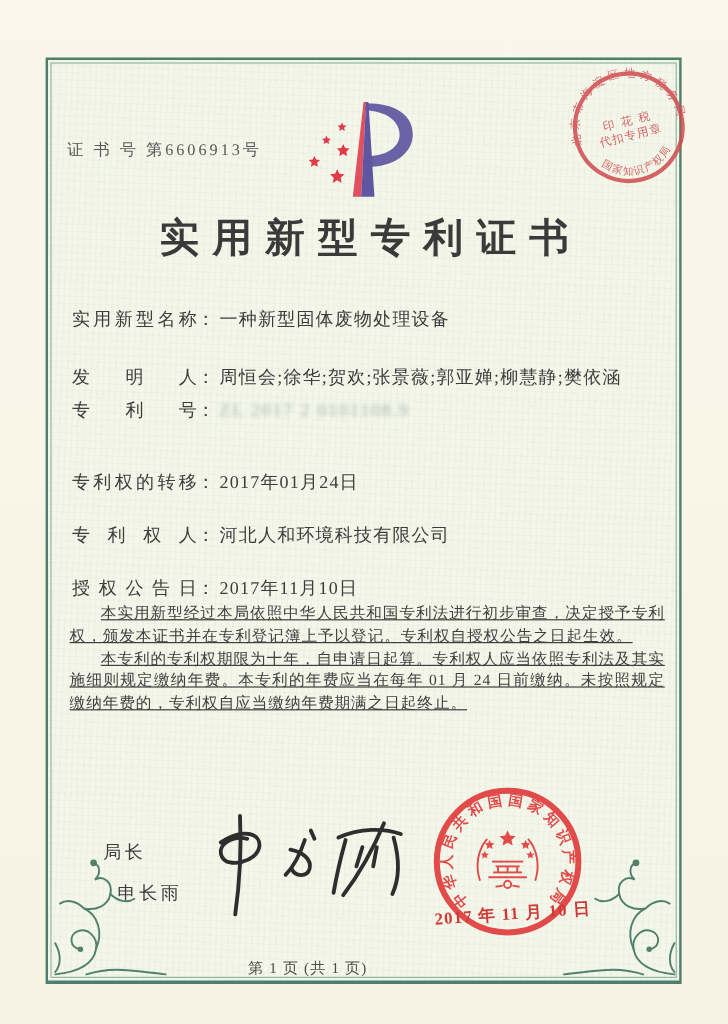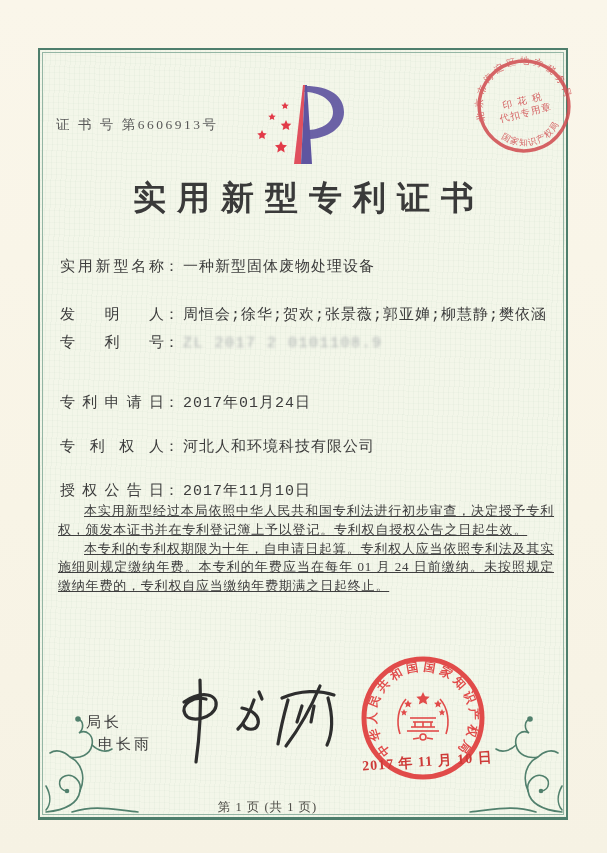--- a/index.html
+++ b/index.html
@@ -38,43 +38,43 @@
   .title{
     position:absolute; left:0; top:176px; width:607px;
     text-align:center; font-size:33px; font-weight:600; color:#3a3a3a;
     letter-spacing:11px; text-indent:11px;
   }
   .fields{ position:absolute; left:60px; top:257px; width:492px; }
   .field-row{ position:absolute; left:0; width:492px; white-space:nowrap;
     font-size:15px; color:#3c3c3c; }
   .field-label{ display:inline-block; width:104px; text-align:justify; text-align-last:justify; }
   .field-colon{ display:inline-block; margin-right:4px; }
-  .field-value{ letter-spacing:1px;font-family:Liberation Mono, monospace; }
+  .field-value{ letter-spacing:1px; }
   .row-0{ top:0; } .row-1{ top:48px; } .row-2{ top:76px; }
   .row-3{ top:136px; } .row-4{ top:180px; } .row-5{ top:224px; }
   .blurred{ filter:blur(1.7px); opacity:.5; color:#6d7280; letter-spacing:1.5px; }
   .paras{
     position:absolute; left:58px; top:502px; width:496px;
     font-size:13px; line-height:18.8px; color:#3f3f3f;
     text-align:justify; letter-spacing:.8px;
   }
   .paras p{ text-indent:2em;text-decoration:underline; }
   .sig-title{ position:absolute; left:86px; top:701px; font-size:15px;
-    letter-spacing:3px; color:#3c3c3c;margin-top:12px; }
+    letter-spacing:3px; color:#3c3c3c; }
   .sig-name{ position:absolute; left:98px; top:735px; font-size:15px;
     letter-spacing:3px; color:#3c3c3c; }
   .sig-script{ position:absolute; left:162px; top:672px; width:190px; height:100px; }
   .seal{ position:absolute; left:357px; top:652px; width:132px; height:132px; opacity:.92; }
   .seal-date{
     position:absolute; left:362px; top:753px; width:130px;
     font-size:14px; font-weight:bold; color:#ce3a38; letter-spacing:1px;
     transform:rotate(-4deg); white-space:nowrap;
   }
   .footer{
-    position:absolute; left:12px; top:799px; width:511px; text-align:center;
+    position:absolute; left:1px; top:799px; width:511px; text-align:center;
     font-size:12.5px; color:#4c4c46; letter-spacing:1px;
   }
   .flourish{ position:absolute; width:100px; height:122px; }
   .flourish-left{ left:42px; top:694px; }
   .flourish-right{ right:41px; top:694px; transform:scaleX(-1); }
   svg text{ font-family:"Liberation Serif","DejaVu Serif",serif; }
 </style>
 </head>
 <body>
 
@@ -122,21 +122,21 @@
     <div class="field-row row-0">
       <span class="field-label">实用新型名称</span><span class="field-colon">：</span><span class="field-value">一种新型固体废物处理设备</span>
     </div>
     <div class="field-row row-1">
       <span class="field-label">发明人</span><span class="field-colon">：</span><span class="field-value">周恒会;徐华;贺欢;张景薇;郭亚婵;柳慧静;樊依涵</span>
     </div>
     <div class="field-row row-2">
       <span class="field-label">专利号</span><span class="field-colon">：</span><span class="field-value blurred">ZL 2017 2 0101108.9</span>
     </div>
     <div class="field-row row-3">
-      <span class="field-label">专利申请日</span><span class="field-colon">：</span><span class="field-value">2017年01月24日</span>
+      <span class="field-label">专利权的转移</span><span class="field-colon">：</span><span class="field-value">2017年01月24日</span>
     </div>
     <div class="field-row row-4">
       <span class="field-label">专利权人</span><span class="field-colon">：</span><span class="field-value">河北人和环境科技有限公司</span>
     </div>
     <div class="field-row row-5">
       <span class="field-label">授权公告日</span><span class="field-colon">：</span><span class="field-value">2017年11月10日</span>
     </div>
   </div>
 
   <div class="paras">

